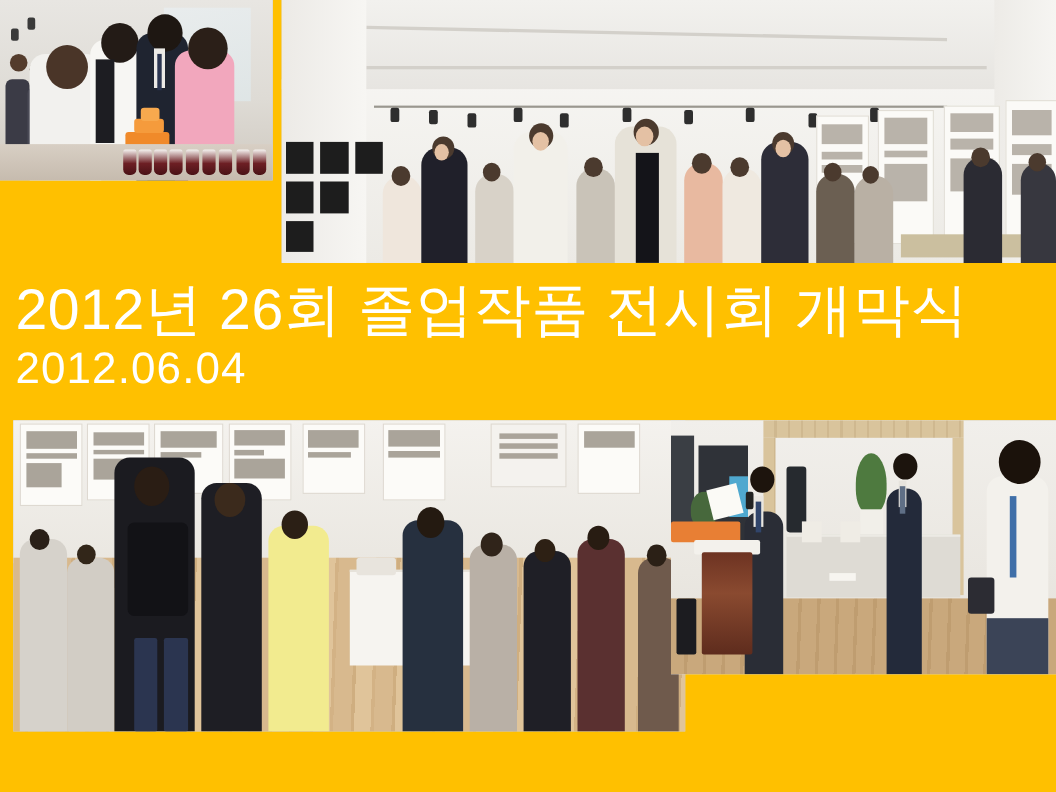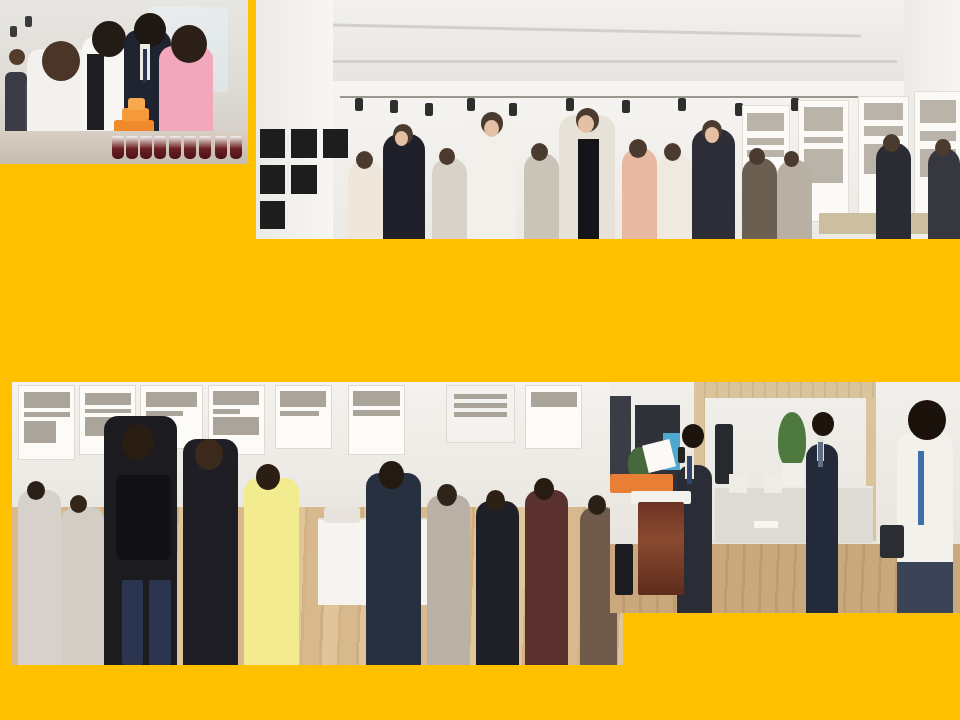--- a/index.html
+++ b/index.html
@@ -468,15 +468,17 @@
 
       <div class="p" style="left:82%; width:16%; height:78%; background:#f3f1ec;"></div>
       <div class="h" style="left:85%; top:8%; width:38px; height:40px; background:#1b120b;"></div>
       <div style="position:absolute; left:88%; top:30%; width:1.6%; height:32%; background:#3f6fa8;"></div>
       <div style="position:absolute; left:82%; bottom:0; width:16%; height:22%; background:#3b4457;"></div>
       <div style="position:absolute; left:77%; top:62%; width:7%; height:14%; background:#2c2c33; border-radius:3px;"></div>
     </div>
   </div>
 
   <div id="title-block">
+    <h1 id="main-title">2012년 26회 졸업작품 전시회 개막식</h1>
+    <p id="sub-title">2012.06.04</p>
   </div>
 
 </div>
 
 </body></html>

